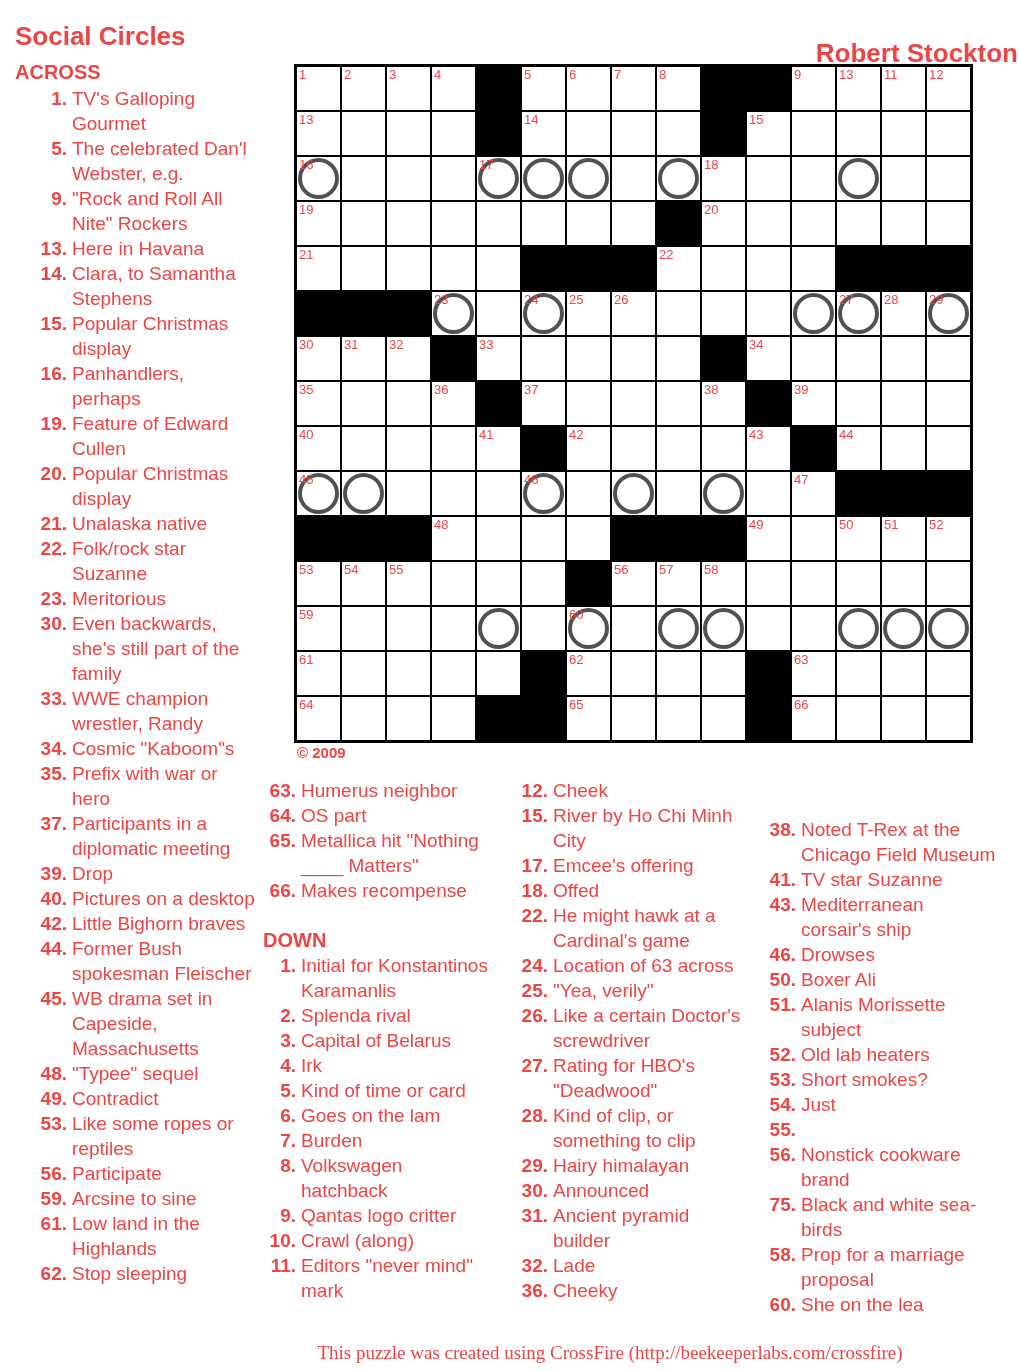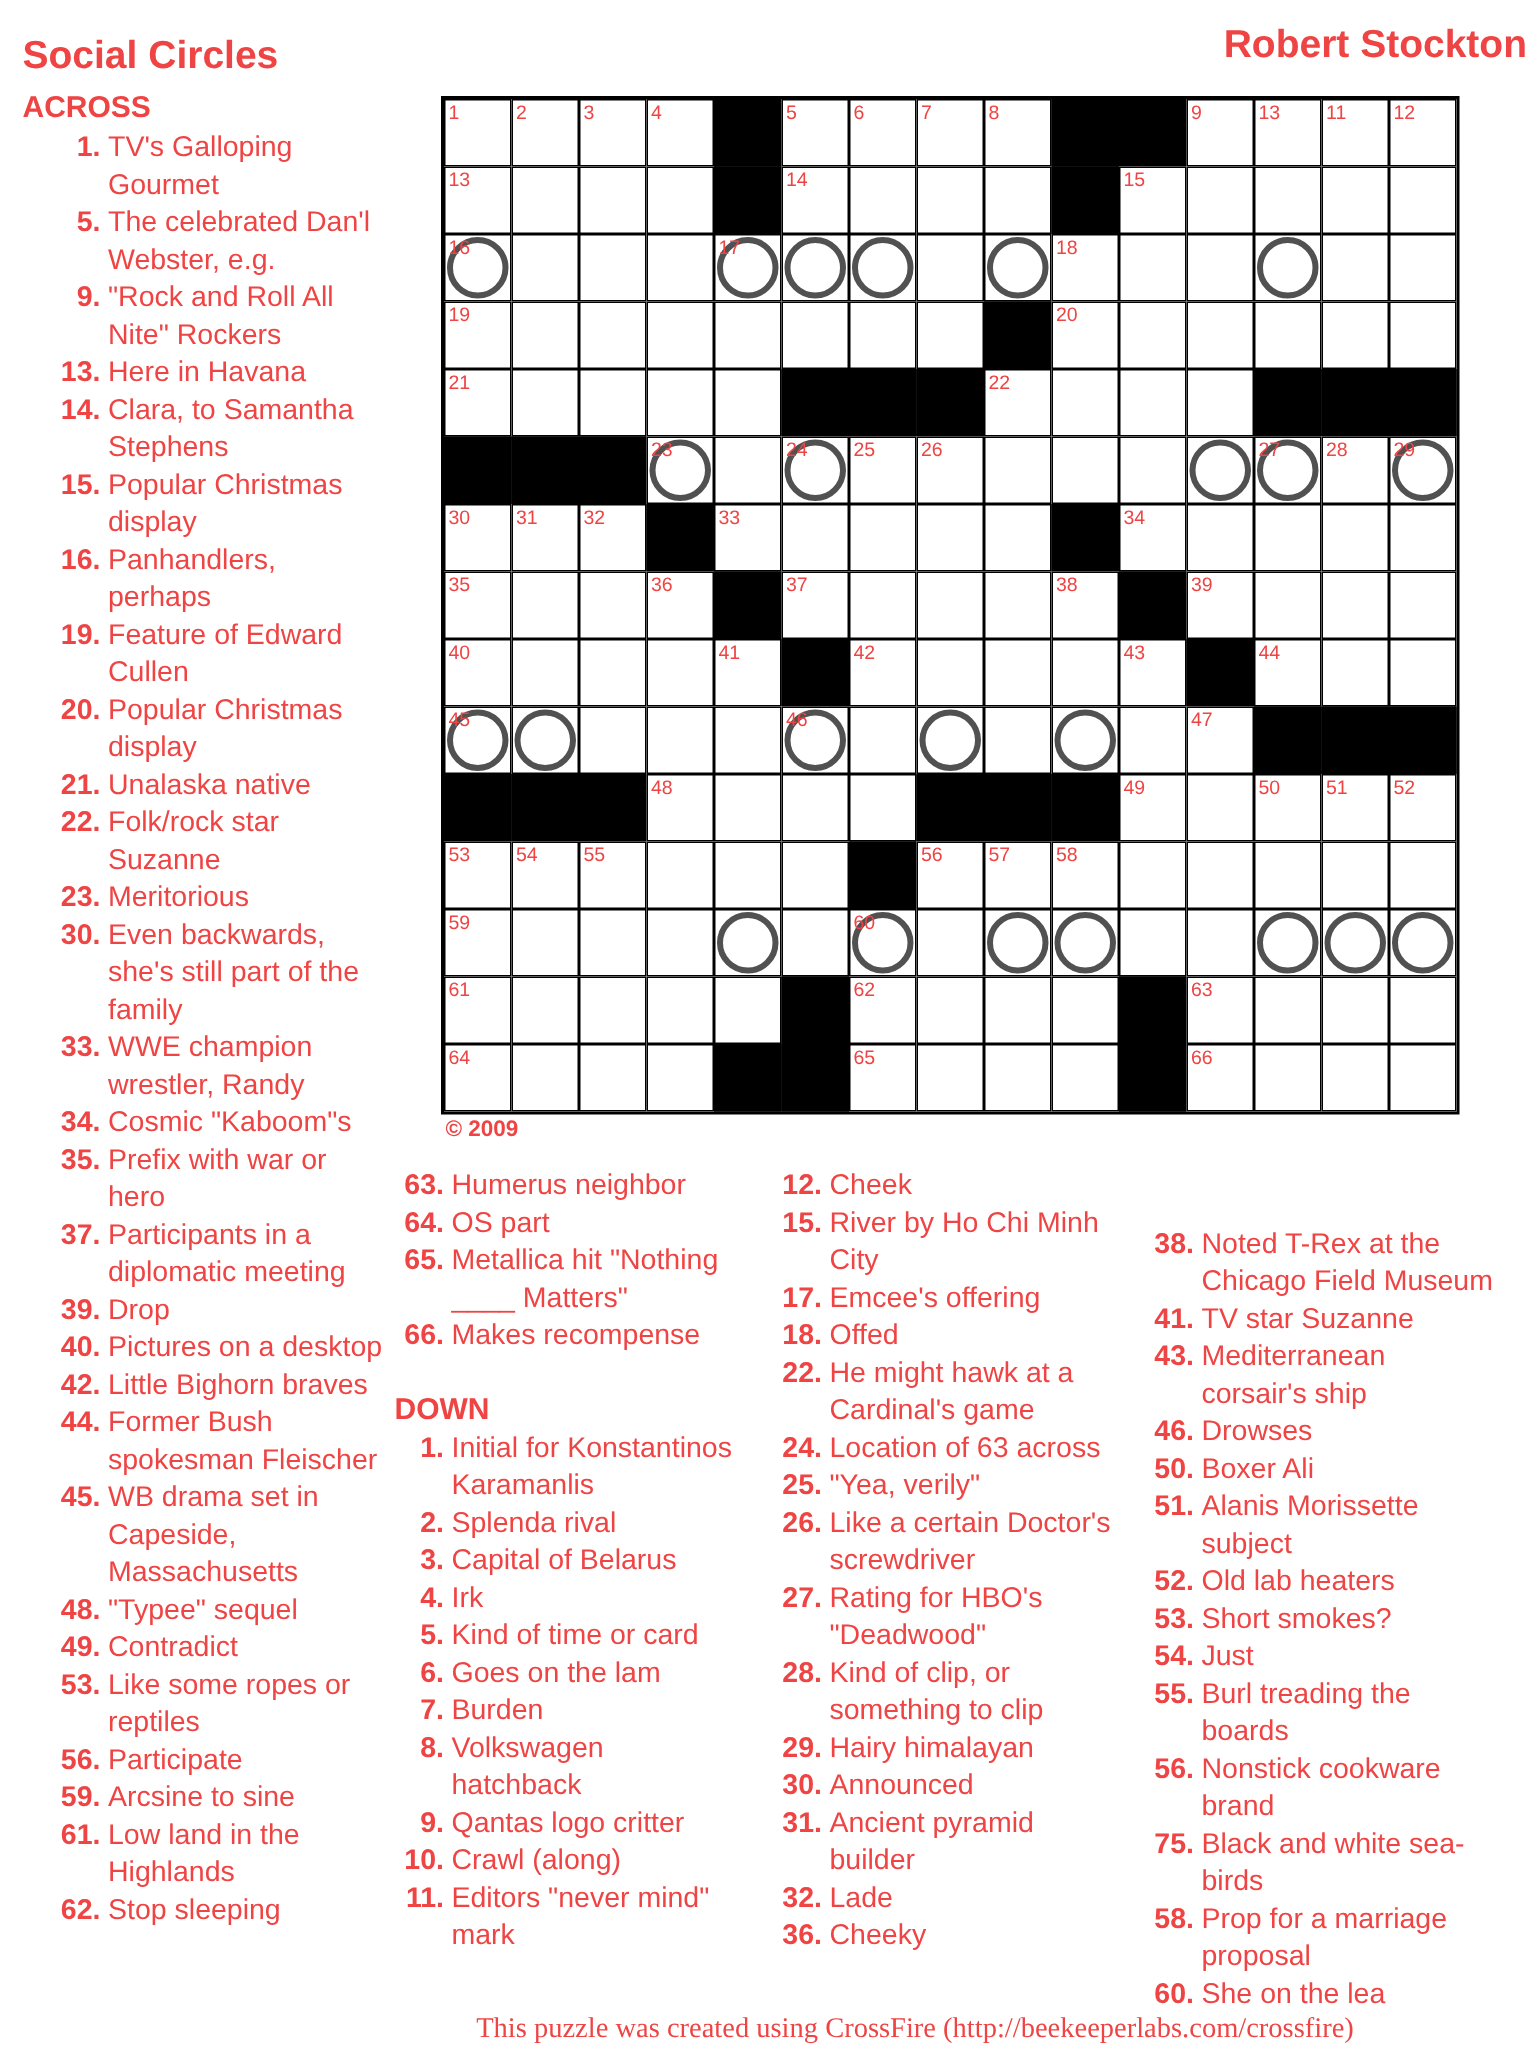--- a/index.html
+++ b/index.html
@@ -7,21 +7,21 @@
     position:relative; width:1007px; height:1371px; background:#ffffff;
     font-family:"Liberation Sans","DejaVu Sans",sans-serif; color:#ef4444;
     overflow:hidden;
     padding-left:32px;
   }
   .title {
     position:absolute; left:15px; top:21px;
     font-size:26px; font-weight:bold; letter-spacing:0px;
   }
   .author {
-    position:absolute; right:21px; top:14px;
+    position:absolute; right:21px; top:38px;
     font-size:26px; font-weight:bold;
   }
   .colhead { font-size:20px; font-weight:bold; line-height:28px; }
   .col-across { position:absolute; left:15px; top:58px; width:240px; }
   .colB { position:absolute; top:778px; }
   .col2 { left:258px; width:235px; }
   .col3 { left:510px; width:235px; }
   .col4 { left:758px; width:240px;margin-top:39px; }
   .clue { display:flex; font-size:19px; line-height:25px; }
   .clue .num {
@@ -785,21 +785,20 @@
         <div class="clue">
           <span class="num">53.</span>
           <span class="txt">Short smokes?</span>
         </div>
         <div class="clue">
           <span class="num">54.</span>
           <span class="txt">Just</span>
         </div>
         <div class="clue">
           <span class="num">55.</span>
-          <span class="txt">Burl treading the boards</span>
         </div>
         <div class="clue">
           <span class="num">56.</span>
           <span class="txt">Nonstick cookware brand</span>
         </div>
         <div class="clue">
           <span class="num">75.</span>
           <span class="txt">Black and white sea-birds</span>
         </div>
         <div class="clue">

